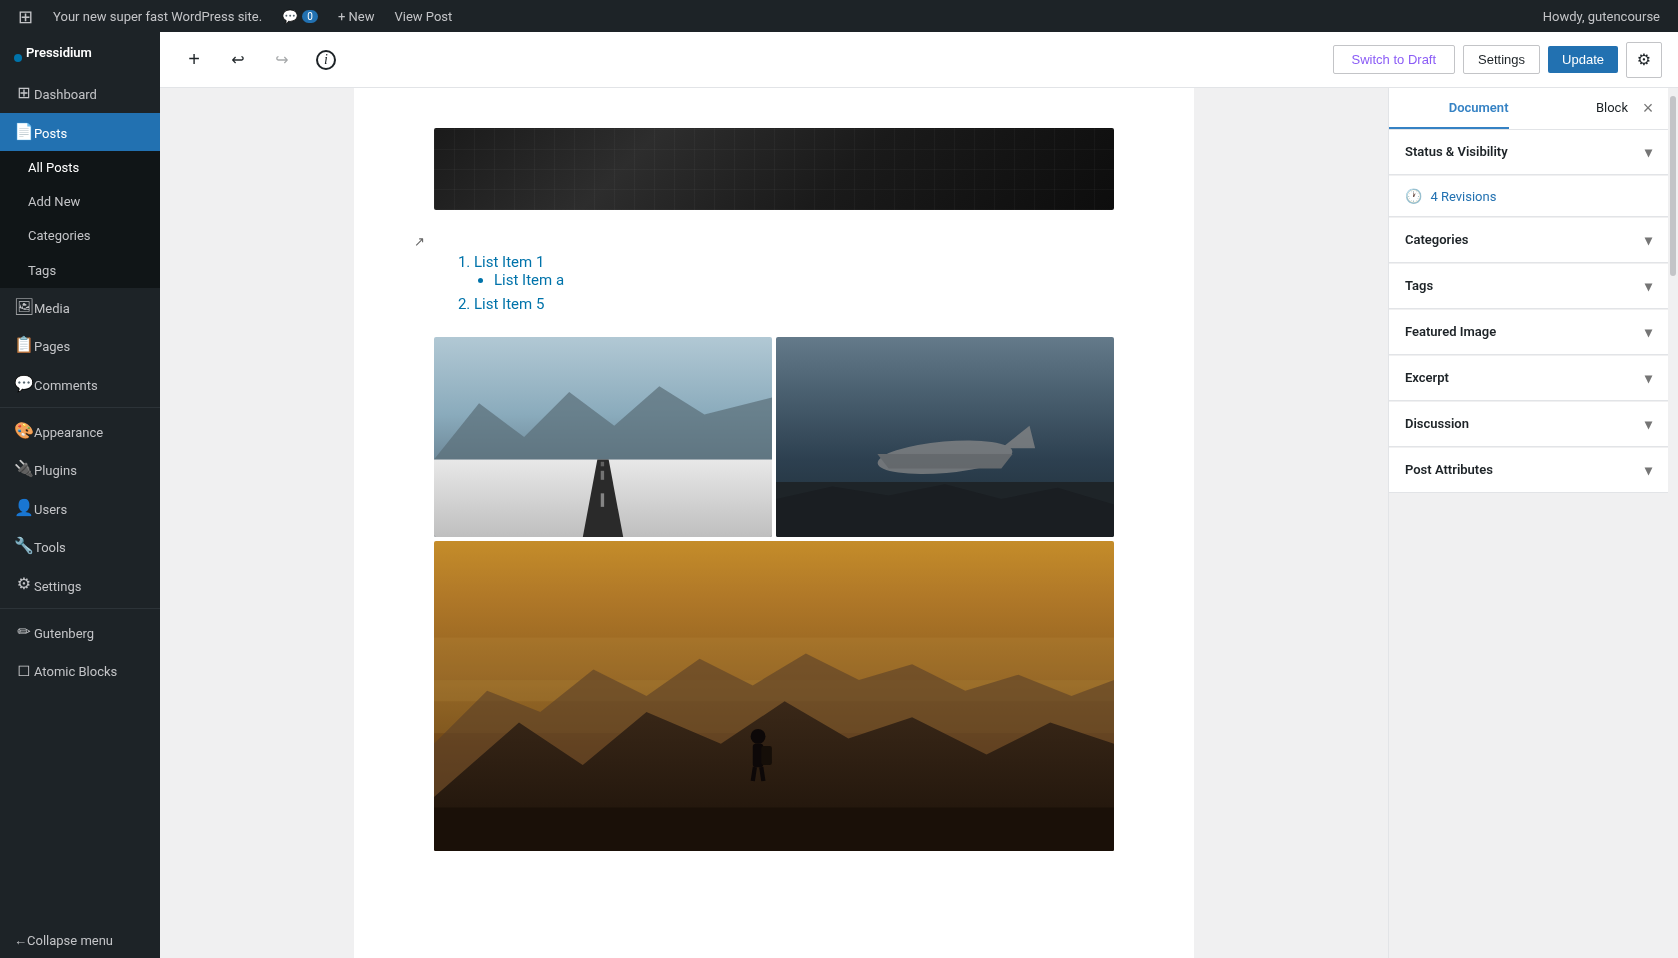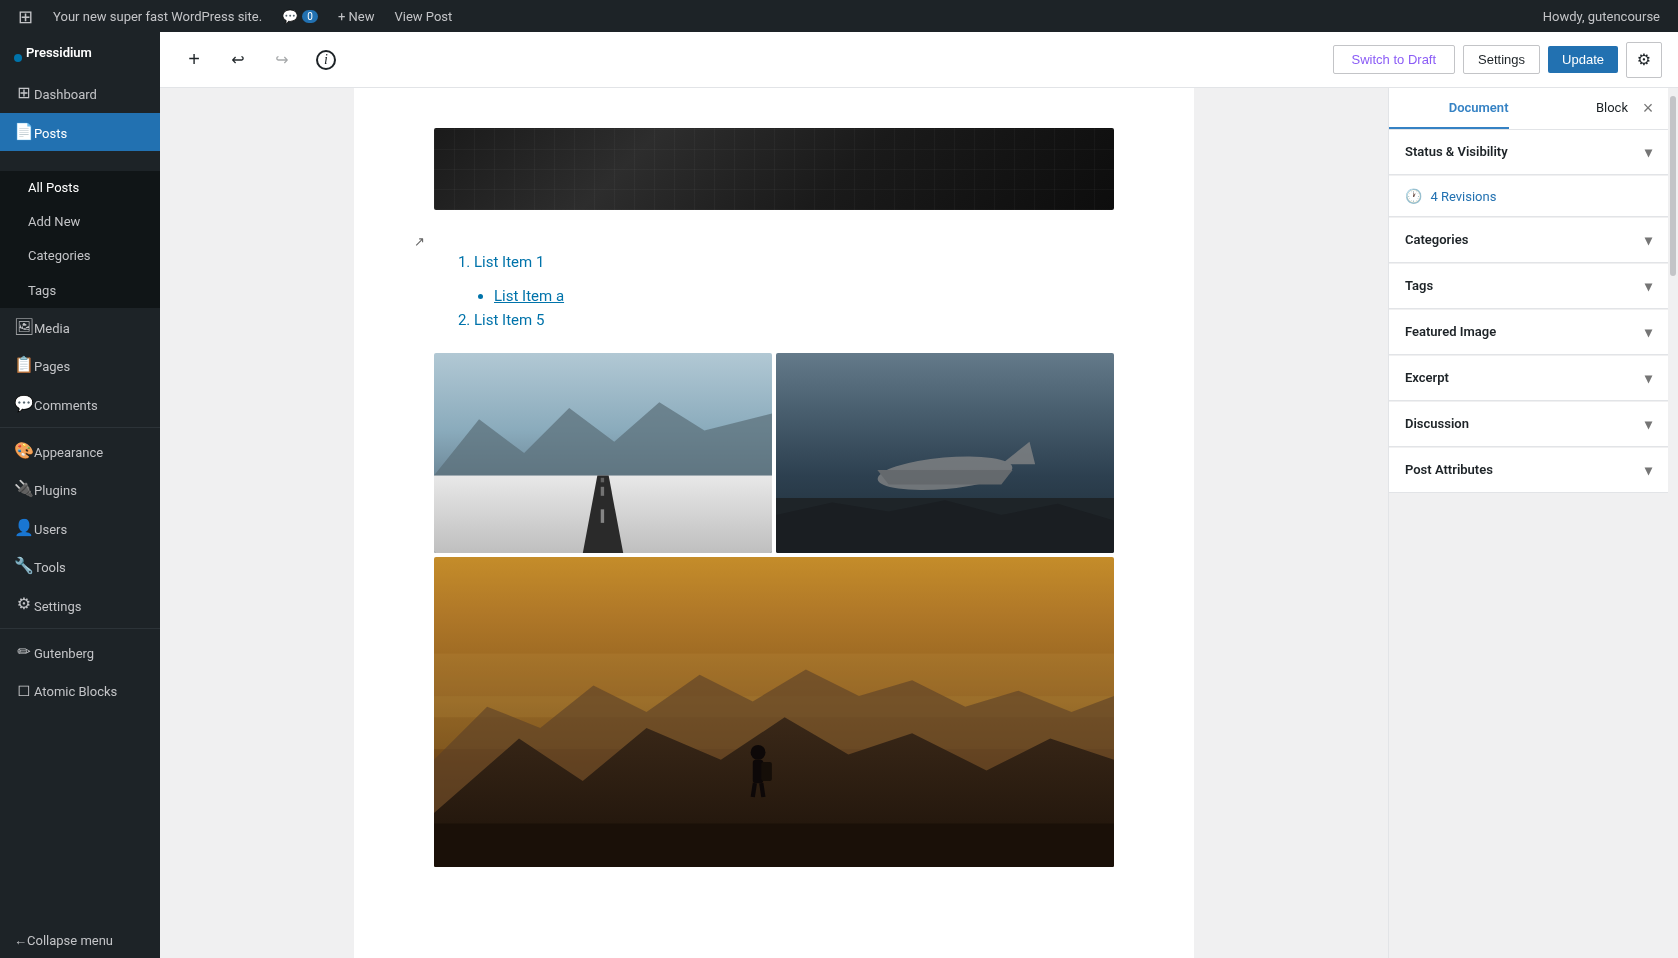--- a/index.html
+++ b/index.html
@@ -54,21 +54,21 @@
       align-items: flex-end;
       padding: 8px 10px 8px 14px;
       color: #c3c4c7;
       font-size: 13px;
       cursor: pointer;
       gap: 0;
       line-height: 1.4;
     }
     .sidebar-menu-item.active-parent { color: #fff; }
     .sidebar-icon { font-size: 16px; width: 20px; text-align: center; flex-shrink: 0; }
-    .sidebar-submenu { background: #101517; margin-top: 20px; }
+    .sidebar-submenu { background: #101517; }
     .sidebar-submenu .sidebar-menu-item { padding-left: 28px; font-size: 13px; }
     .sidebar-submenu .sidebar-menu-item.current { color: #fff; }
     .sidebar-divider { height: 1px; background: #2c3338; margin: 4px 0; }
 
     
     .editor-toolbar {
       background: #fff;
       border-bottom: 1px solid #e2e4e7;
       height: 56px;
       display: flex;
@@ -429,21 +429,21 @@
           </div>
 
           <div style="display:flex; align-items:center; margin-bottom:4px;">
             <span style="color:#666; font-size:13px; margin-left:-20px;">↗</span>
           </div>
 
           <div class="list-section">
             <ol style="color:#0073aa; font-size:15px; padding-left:20px;">
               <li>
                 <span style="color:#0073aa;">List Item 1</span>
-                <ul style="list-style:disc; padding-left:20px; margin-top:16px;text-decoration:underline;">
+                <ul style="list-style:disc; padding-left:20px; margin-top:0;">
                   <li>
                     <span style="color:#0073aa;">List Item a</span>
                   </li>
                 </ul>
               </li>
               <li style="margin-top:6px;">
                 <span style="color:#0073aa;">List Item 5</span>
               </li>
             </ol>
           </div>

